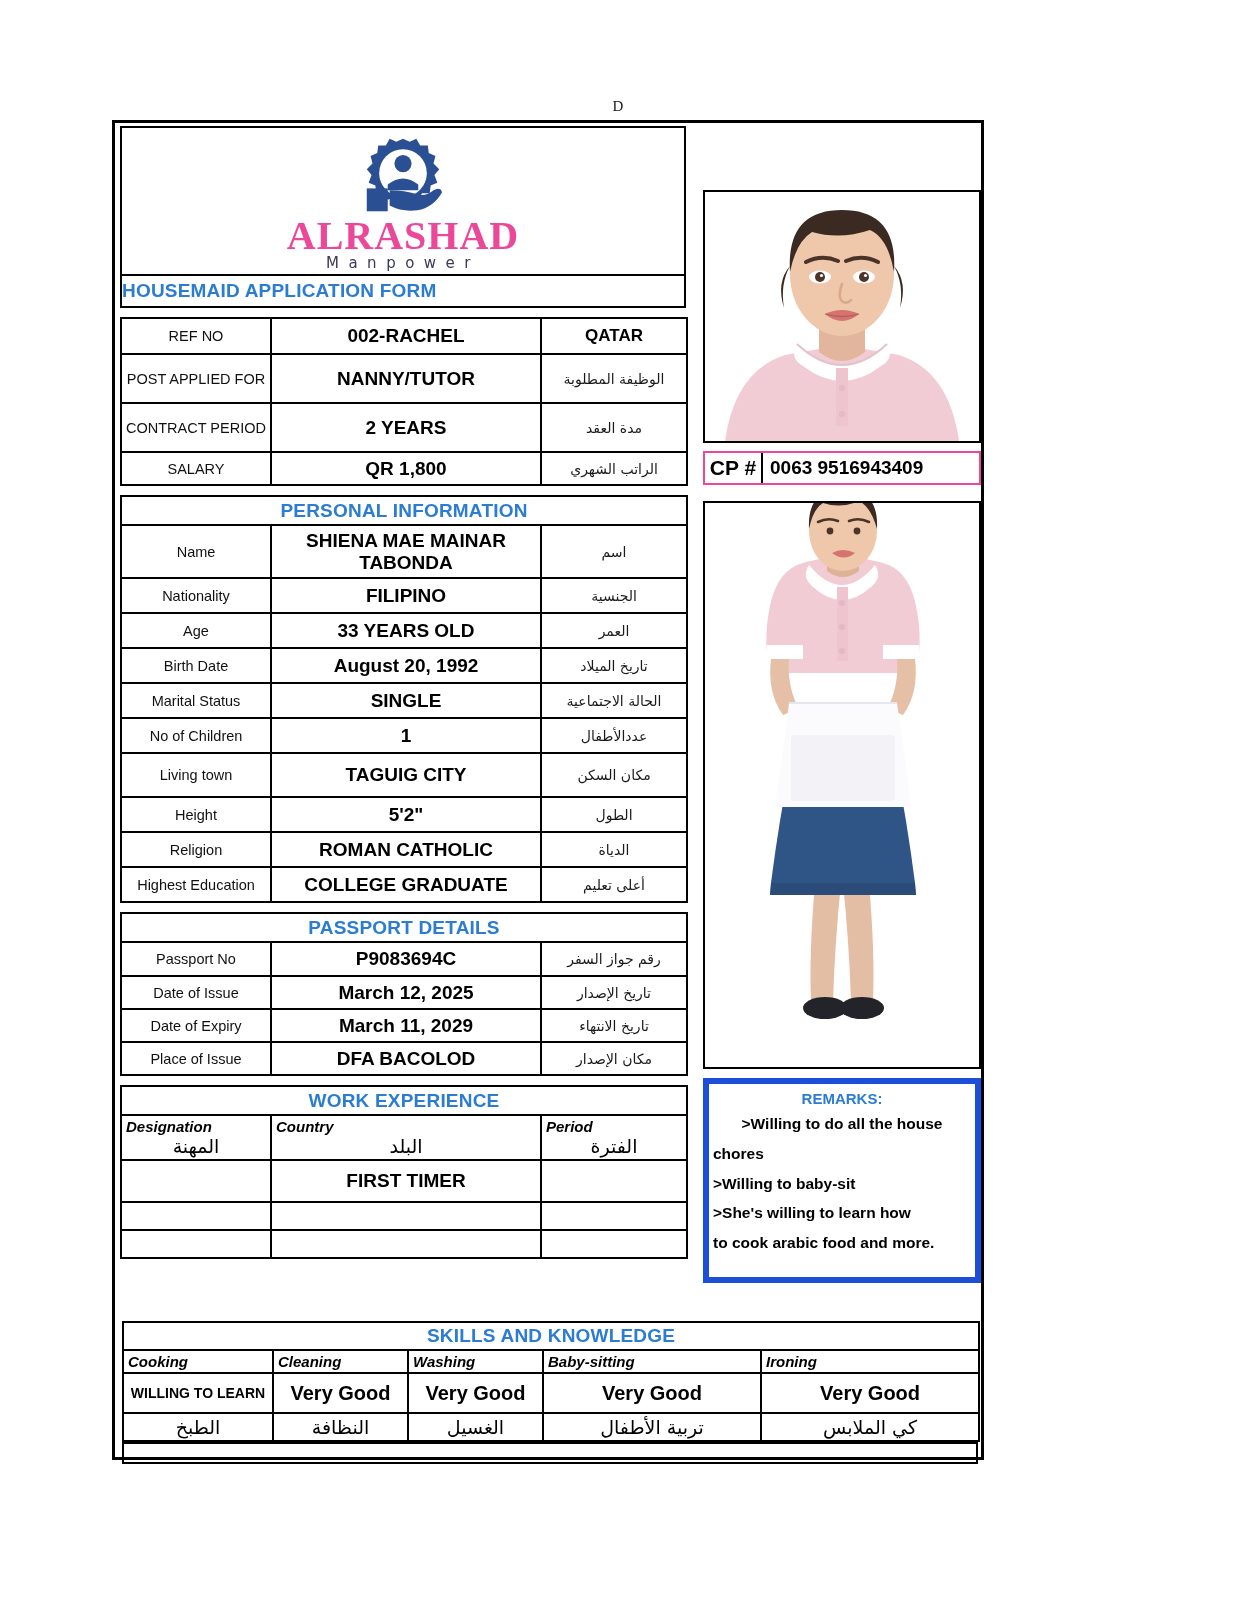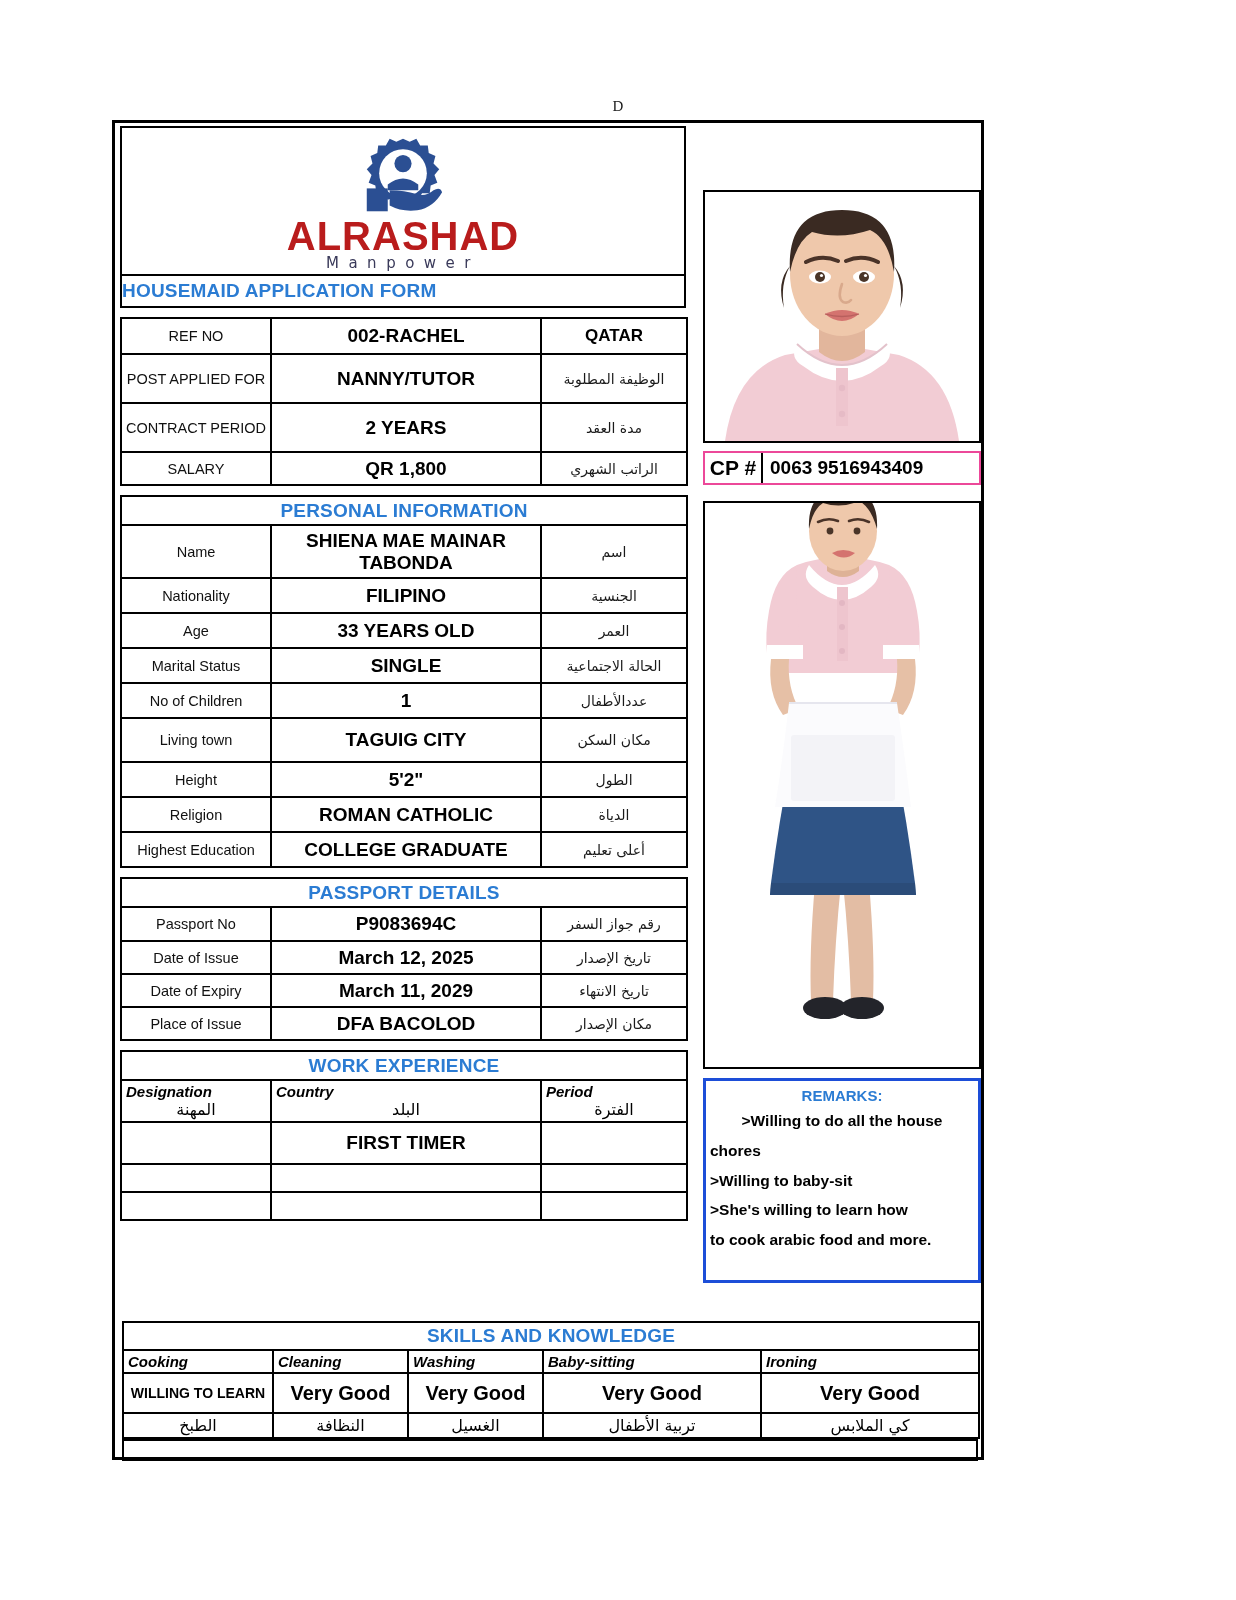--- a/index.html
+++ b/index.html
@@ -96,24 +96,24 @@
     display: flex;
     flex-direction: column;
     align-items: center;
     justify-content: center;
     padding-top: 4px;
   }
   .logo-mark { width: 116px; height: 82px; display: block; }
   .logo-word {
     font-size: 40px;
     font-weight: 800;
-    color: #b91c1c;
+    color: #ec4899;
     letter-spacing: 1px;
     line-height: .95;
-    font-family: Liberation Sans, sans-serif;
+    font-family: Liberation Serif, serif;
   }
   .logo-sub {
     font-size: 15px;
     color: #3a3a5a;
     letter-spacing: 9.5px;
     margin-top: -1px;
     font-family: "DejaVu Sans", sans-serif;
   }
   .title-box {
     height: 34px;
@@ -159,21 +159,21 @@
     padding-left: 7px;
     font-size: 19px; font-weight: bold;
   }
 
   .remarks-box {
     position: absolute;
     left: 588px;
     top: 955px;
     width: 278px;
     height: 205px;
-    border: 3px solid #1d4ed8;
+    border: 6px solid #1d4ed8;
     box-sizing: border-box;
     padding: 6px 4px 0 4px;
   }
   .remarks-title {
     text-align: center;
     font-size: 15px;
     font-weight: bold;
     color: #2b7cd3;
     margin-bottom: 9px;
   }
@@ -196,21 +196,21 @@
     height: 28px;
   }
   .sk-en {
     text-align: left;
     font-size: 15px;
     font-weight: bold;
     font-style: italic;
   }
   .sk-ar {
     text-align: center;
-    font-size: 16px;
+    font-size: 19px;
     direction: rtl;
     font-family: "DejaVu Sans", sans-serif;
   }
   .sk-val {
     text-align: center;
     font-size: 20px;
     font-weight: bold;
   }
   .sk-val.small { font-size: 14px; }
   .sk-blank { height: 22px; border: 2px solid #000; box-sizing: border-box; }
@@ -297,20 +297,25 @@
           <td class="lbl" style="height:35px">Nationality</td>
           <td class="val">FILIPINO</td>
           <td class="ar">الجنسية</td>
         </tr>
         <tr>
           <td class="lbl" style="height:35px">Age</td>
           <td class="val">33 YEARS OLD</td>
           <td class="ar">العمر</td>
         </tr>
         <tr>
+          <td class="lbl" style="height:35px">Birth Date</td>
+          <td class="val">August 20, 1992</td>
+          <td class="ar">تاريخ الميلاد</td>
+        </tr>
+        <tr>
           <td class="lbl" style="height:35px">Marital Status</td>
           <td class="val">SINGLE</td>
           <td class="ar">الحالة الاجتماعية</td>
         </tr>
         <tr>
           <td class="lbl" style="height:35px">No of Children</td>
           <td class="val">1</td>
           <td class="ar">عددالأطفال</td>
         </tr>
         <tr>

